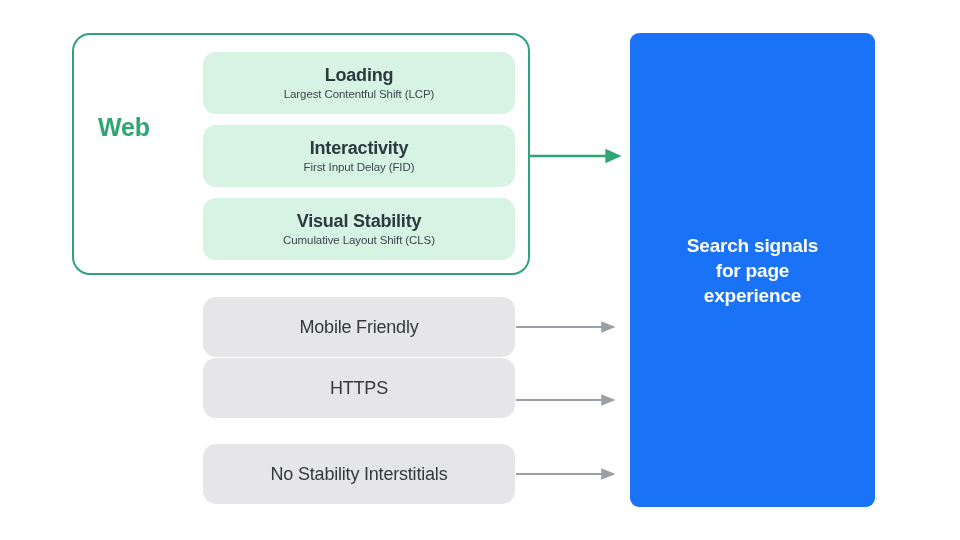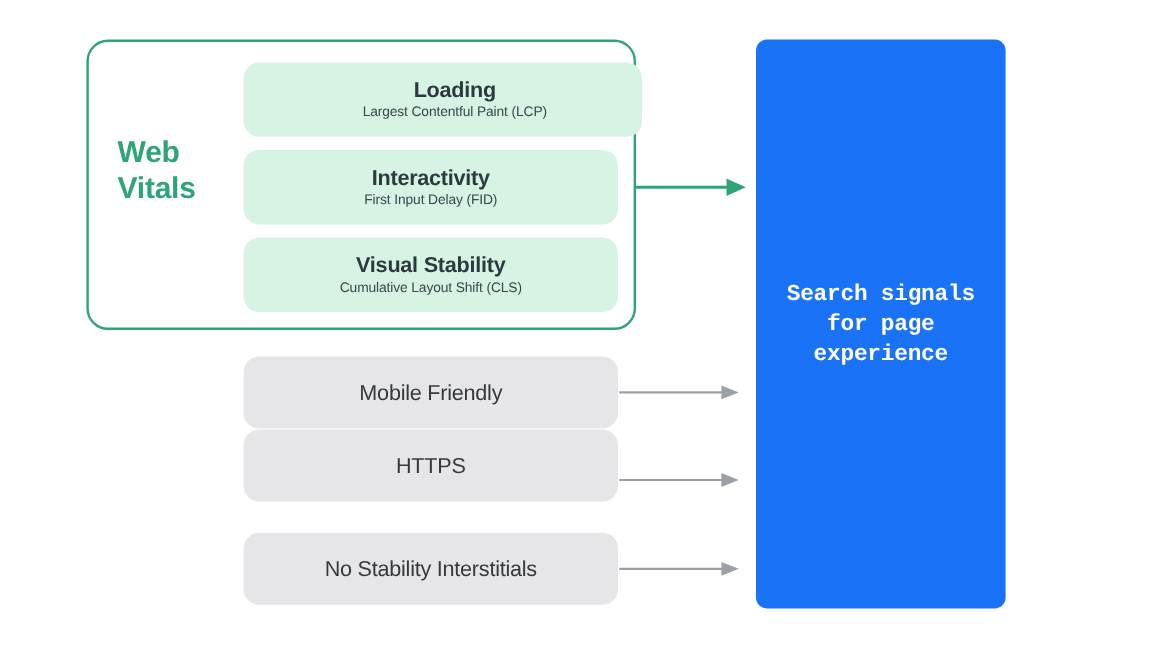--- a/index.html
+++ b/index.html
@@ -56,21 +56,21 @@
     left: 203px;
     width: 312px;
     height: 62px;
     background: #d7f3e3;
     border-radius: 13px;
     display: flex;
     flex-direction: column;
     align-items: center;
     justify-content: center;
   }
-  .vital-pill.p0 { top: 52px; padding-left: 20px; }
+  .vital-pill.p0 { top: 52px; }
   .vital-pill.p1 { top: 125px; }
   .vital-pill.p2 { top: 198px; }
 
   .vital-title {
     font-size: 18px;
     font-weight: bold;
     color: #2b3a3f;
     letter-spacing: -0.2px;
     line-height: 21px;
   }
@@ -104,28 +104,27 @@
     font-weight: normal;
     color: #35393d;
     letter-spacing: -0.2px;
   }
 
   
   .blue-box {
     position: absolute;
     left: 630px;
     top: 33px;
-    width: 208px;
+    width: 245px;
     height: 474px;
     background: #1a73f7;
     border-radius: 9px;
     display: flex;
     align-items: center;
     justify-content: center;
-    font-family: Liberation Mono, monospace;
   }
   .blue-text {
     color: #ffffff;
     font-size: 19px;
     font-weight: bold;
     line-height: 25px;
     text-align: center;
     letter-spacing: -0.2px;
     white-space: pre-line;
   }
@@ -141,26 +140,25 @@
 </head>
 <body>
 
 <div id="canvas">
 
   <div class="cwv-container">
   </div>
 
   <div class="cwv-label">
     <span>Web</span>
-    <span>Vitals</span>
   </div>
 
   <div class="vital-pill p0">
     <div class="vital-title">Loading</div>
-    <div class="vital-sub">Largest Contentful Paint (LCP)</div>
+    <div class="vital-sub">Largest Contentful Shift (LCP)</div>
   </div>
 
   <div class="vital-pill p1">
     <div class="vital-title">Interactivity</div>
     <div class="vital-sub">First Input Delay (FID)</div>
   </div>
 
   <div class="vital-pill p2">
     <div class="vital-title">Visual Stability</div>
     <div class="vital-sub">Cumulative Layout Shift (CLS)</div>

